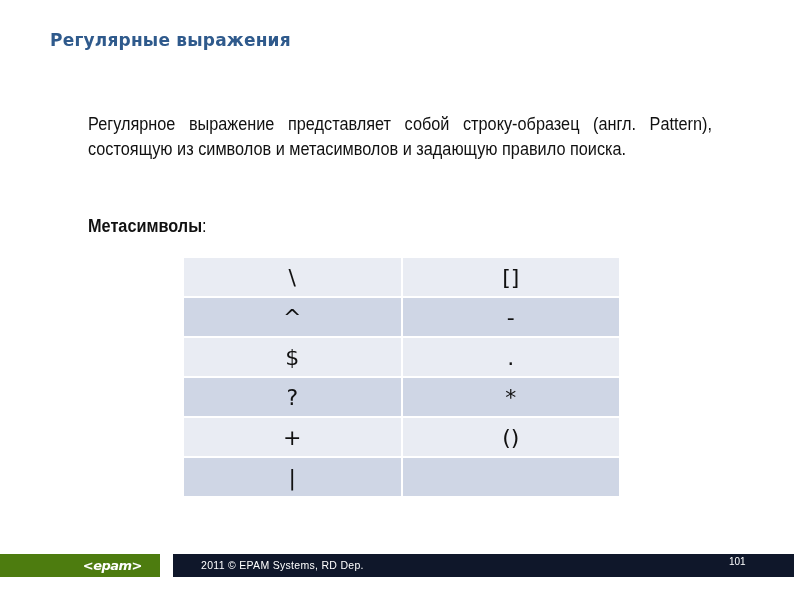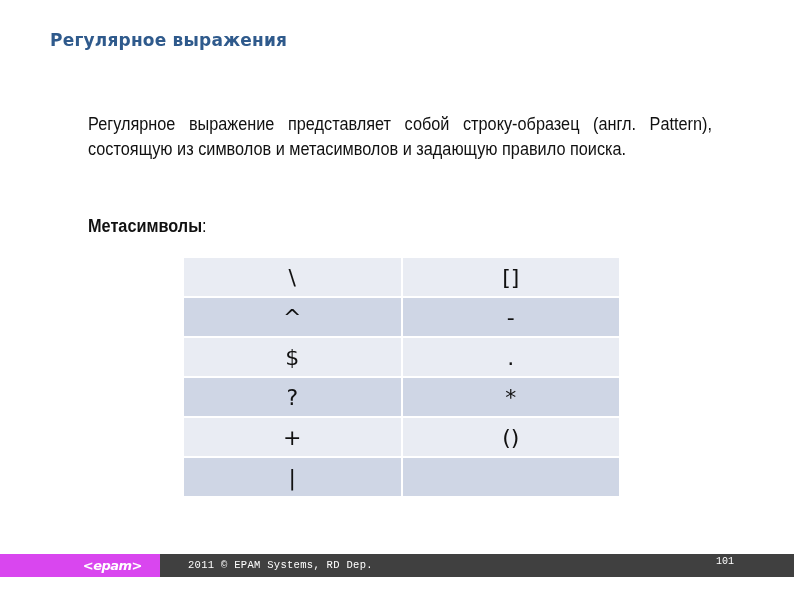--- a/index.html
+++ b/index.html
@@ -41,41 +41,41 @@
     border: 2px solid #ffffff;
     padding: 0;
   }
   table.meta-table tr.odd td { background: #e9ecf3; }
   table.meta-table tr.even td { background: #cfd6e5; }
   .footer {
     position: absolute; left: 0; top: 554px; width: 794px; height: 23px;
     display: flex;
   }
   .footer-left {
-    width: 160px; height: 100%; background: #d946ef;
+    width: 160px; height: 100%; background: #4d7c0f;
     display: flex; align-items: center; justify-content: flex-end;
     padding-right: 18px; box-sizing: border-box;
   }
   .logo {
     color: #ffffff; font-family: "DejaVu Sans", sans-serif;
     font-weight: bold; font-style: italic; font-size: 13px;
     letter-spacing: -0.5px;
   }
   .footer-right {
-    flex: 1; height: 100%; background: #404040;
+    flex: 1; height: 100%; background: #0f172a;
     position: relative;
-    color: #ffffff; font-family: Liberation Mono, monospace; font-size: 10.5px;
+    color: #ffffff; font-family: Liberation Sans, sans-serif; font-size: 10.5px; margin-left: 13px;
   }
   .copyright { position: absolute; left: 28px; top: 5px; letter-spacing: 0.3px; }
   .page-num { position: absolute; left: 556px; top: 2px; font-size: 10px; }
 </style>
 </head>
 <body>
 
-<div class="slide-title">Регулярное выражения</div>
+<div class="slide-title">Регулярные выражения</div>
 
 <div class="body-text">Регулярное выражение представляет собой строку-образец (англ. Pattern), состоящую из символов и метасимволов и задающую правило поиска.</div>
 
 <div class="meta-label"><b>Метасимволы</b><span>:</span></div>
 
 <table class="meta-table">
   <tbody>
       <tr class="odd">
     <td>\</td>
     <td>[]</td>

